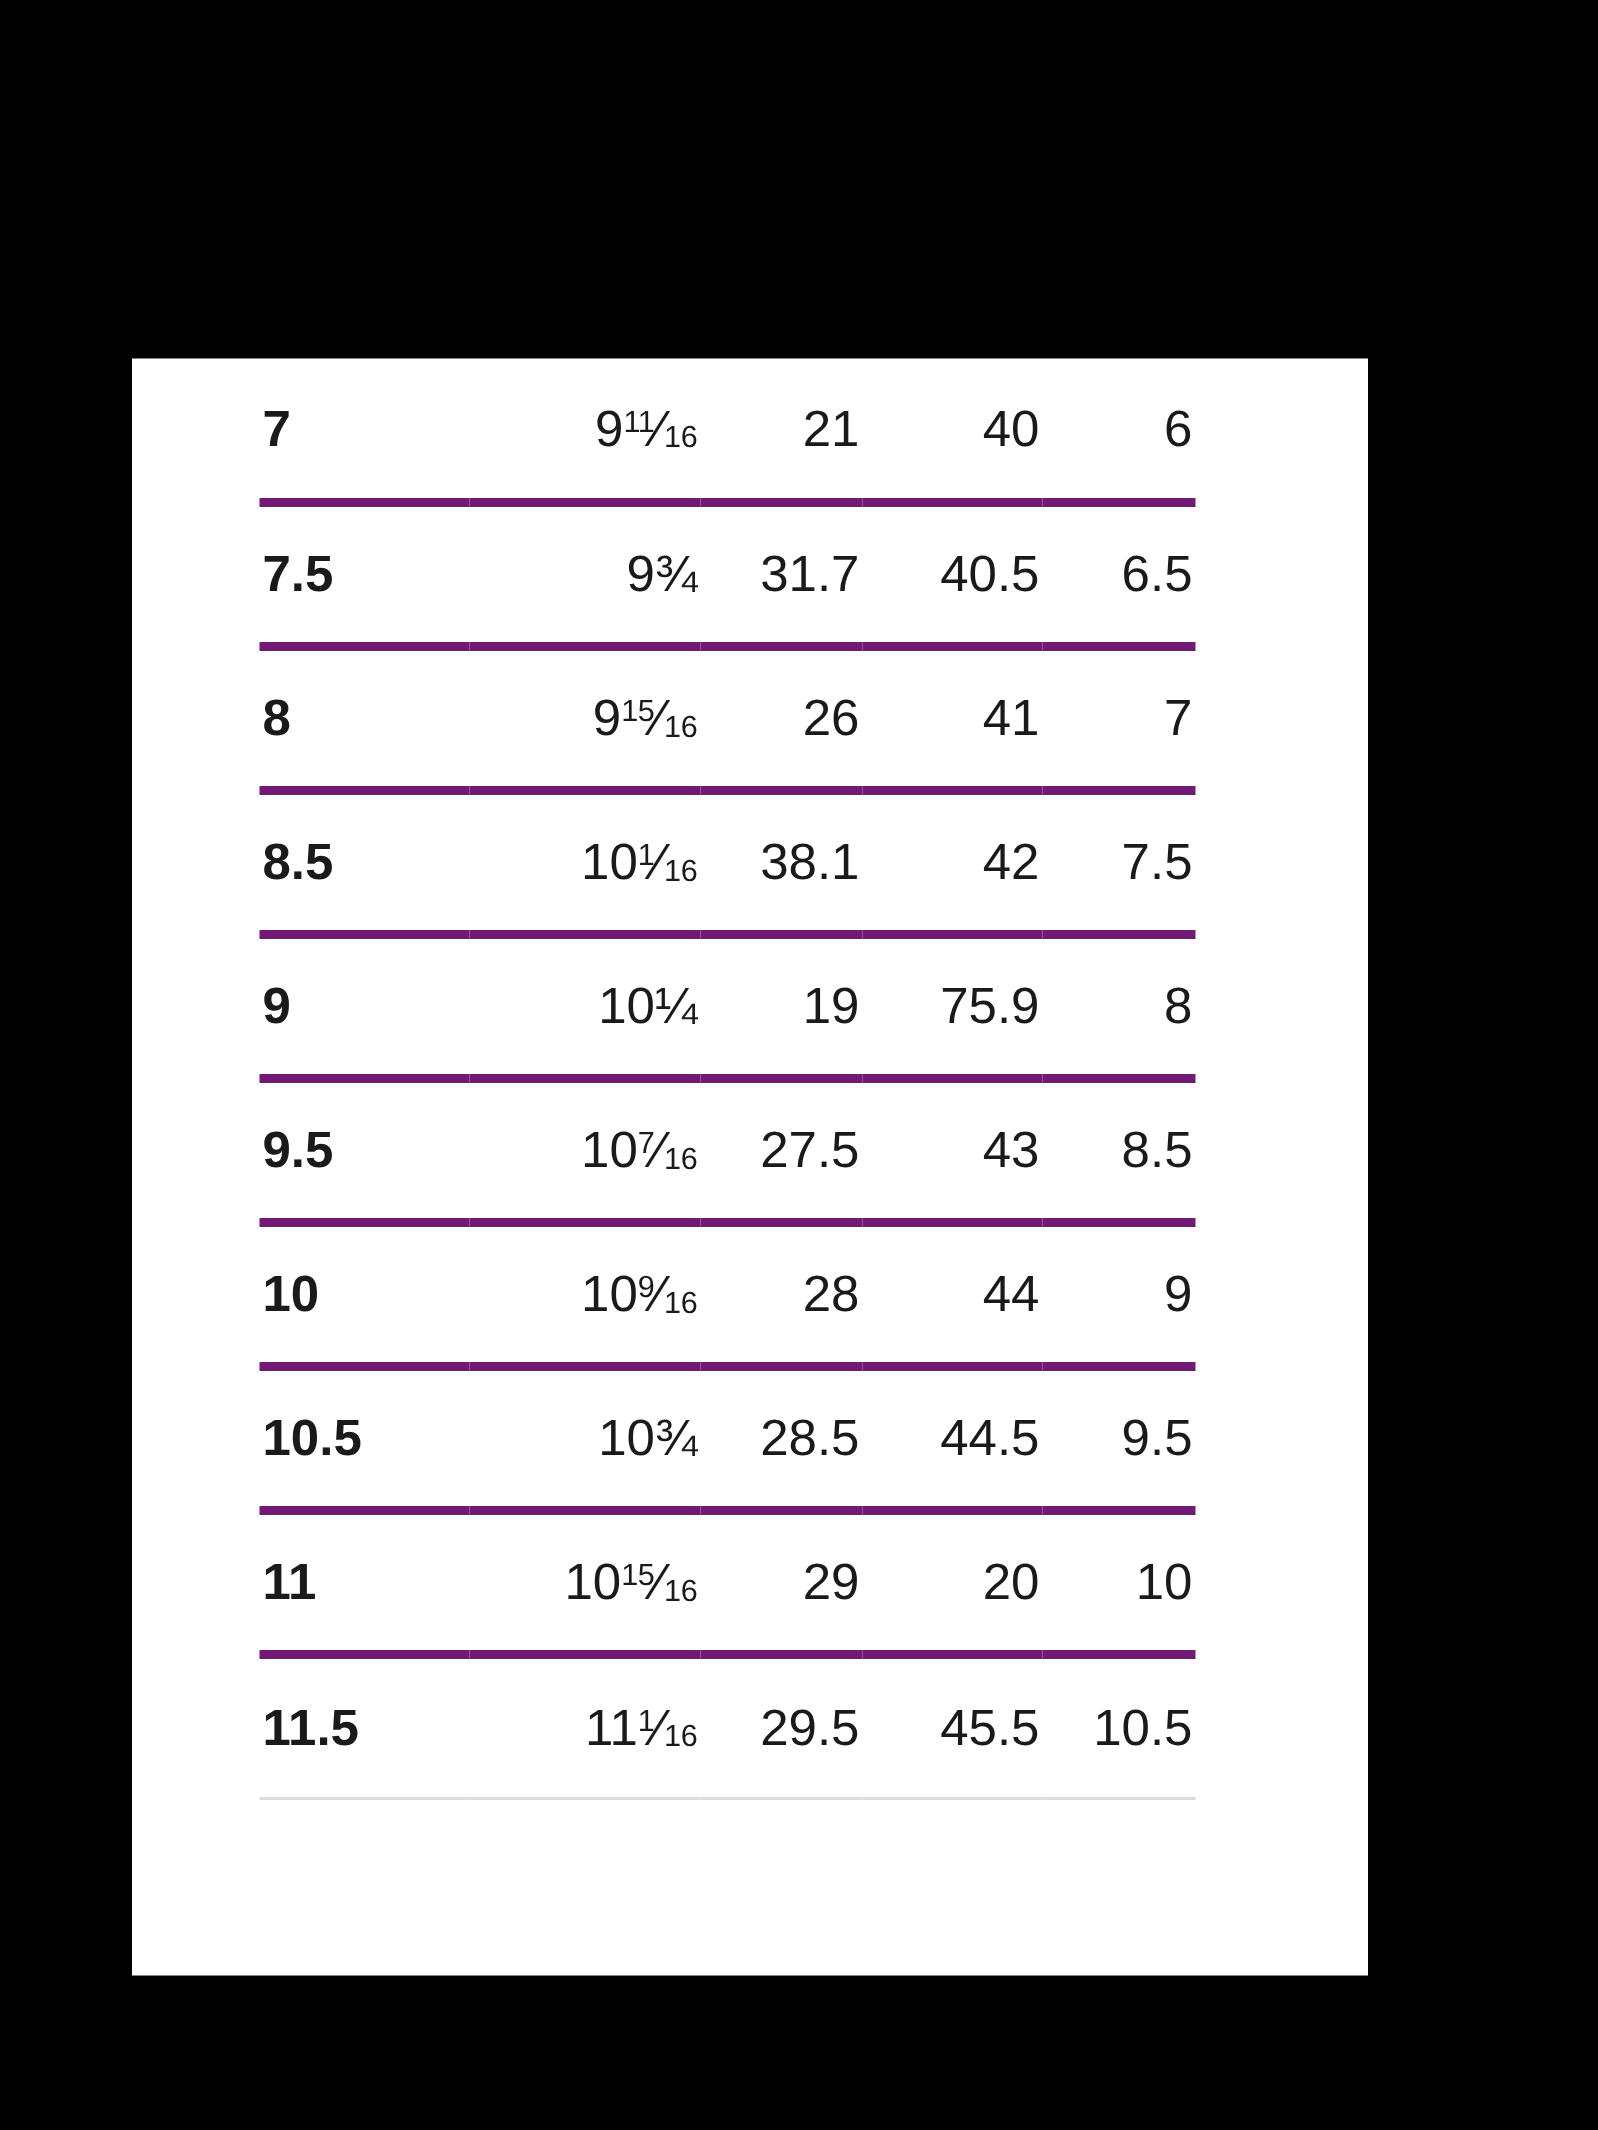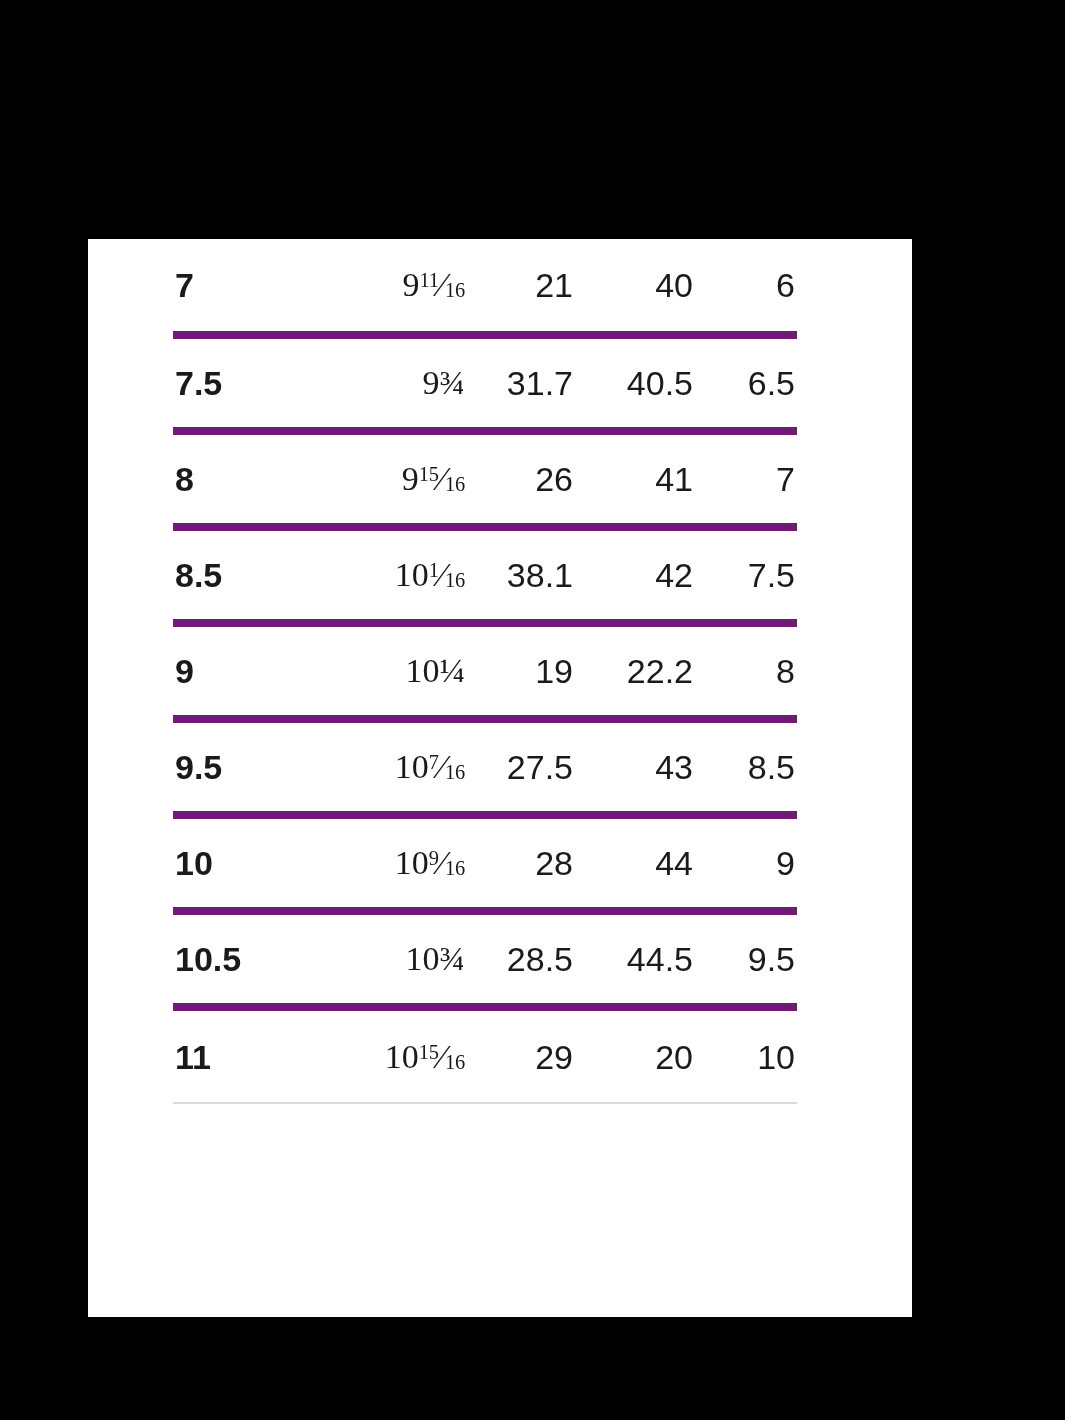--- a/index.html
+++ b/index.html
@@ -33,41 +33,41 @@
     width: 604px;    
     border-collapse: collapse;
     table-layout: fixed;
   }
 
   #size-table tr {
     height: 96px;
   }
 
   #size-table tr + tr > td {
-    border-top: 8px solid #701a75;
+    border-top: 6px solid #701a75;
     margin-top: 24px;
   }
   
   #size-table tr:last-child > td {
     border-bottom: 2px solid #dcdcdc;
   }
 
   #size-table td {
     padding: 0 2px;
     vertical-align: middle;
     color: #1a1a1a;
     font-size: 34px;
     line-height: 1;
     text-align: right;
     white-space: nowrap;
   }
 
   
   .col-us    { width: 136px; text-align: left !important; font-weight: 700; }
-  .col-inch  { width: 150px; font-family: Liberation Serif, serif; }
+  .col-inch  { width: 150px; }
   .col-cm    { width: 104px; }
   .col-eu    { width: 116px; }
   .col-uk    { width: 98px;  }
 
   
   .frac-sup {
     font-size: 0.60em;
     vertical-align: 0.45em;
     letter-spacing: -0.01em;
   }
@@ -115,21 +115,21 @@
           <td class="col-us">8.5</td>
           <td class="col-inch"><span>10</span><span class="frac-sup">1</span><span class="frac-slash">⁄</span><span class="frac-sub">16</span></td>
           <td class="col-cm">38.1</td>
           <td class="col-eu">42</td>
           <td class="col-uk">7.5</td>
         </tr>
         <tr>
           <td class="col-us">9</td>
           <td class="col-inch"><span>10</span><span class="vulgar">¼</span></td>
           <td class="col-cm">19</td>
-          <td class="col-eu">22.2</td>
+          <td class="col-eu">75.9</td>
           <td class="col-uk">8</td>
         </tr>
         <tr>
           <td class="col-us">9.5</td>
           <td class="col-inch"><span>10</span><span class="frac-sup">7</span><span class="frac-slash">⁄</span><span class="frac-sub">16</span></td>
           <td class="col-cm">27.5</td>
           <td class="col-eu">43</td>
           <td class="col-uk">8.5</td>
         </tr>
         <tr>
@@ -146,15 +146,22 @@
           <td class="col-eu">44.5</td>
           <td class="col-uk">9.5</td>
         </tr>
         <tr>
           <td class="col-us">11</td>
           <td class="col-inch"><span>10</span><span class="frac-sup">15</span><span class="frac-slash">⁄</span><span class="frac-sub">16</span></td>
           <td class="col-cm">29</td>
           <td class="col-eu">20</td>
           <td class="col-uk">10</td>
         </tr>
+        <tr>
+          <td class="col-us">11.5</td>
+          <td class="col-inch"><span>11</span><span class="frac-sup">1</span><span class="frac-slash">⁄</span><span class="frac-sub">16</span></td>
+          <td class="col-cm">29.5</td>
+          <td class="col-eu">45.5</td>
+          <td class="col-uk">10.5</td>
+        </tr>
       </tbody>
   </table>
 </div>
 
 </body></html>

